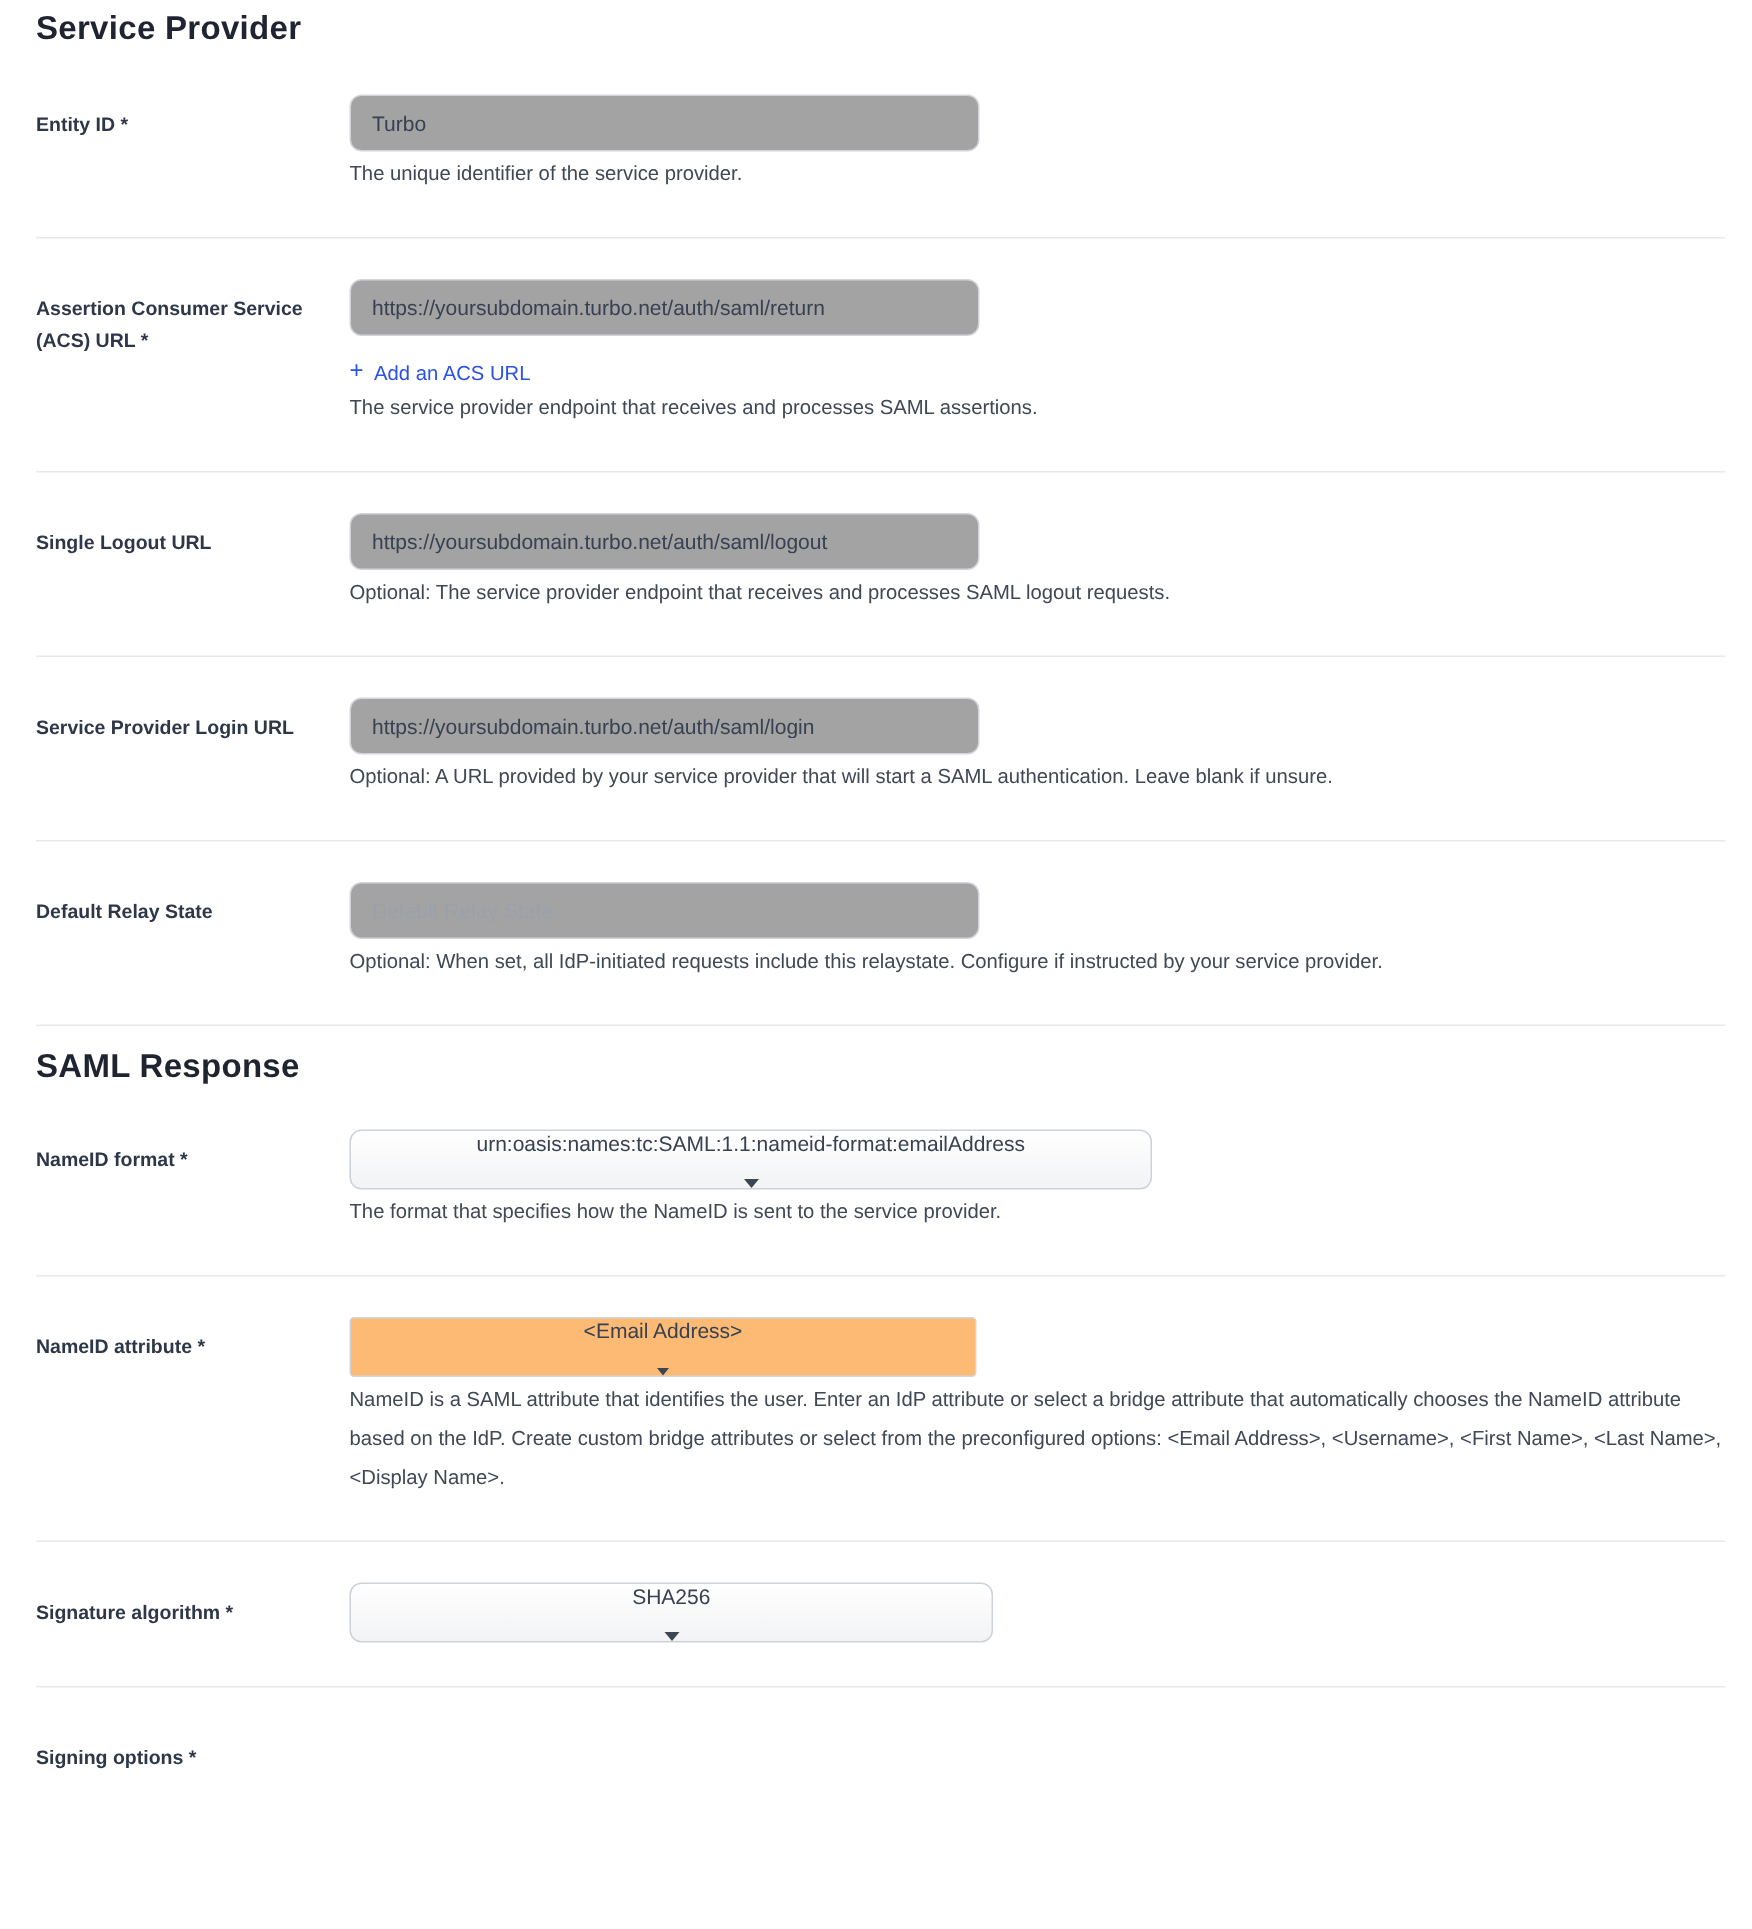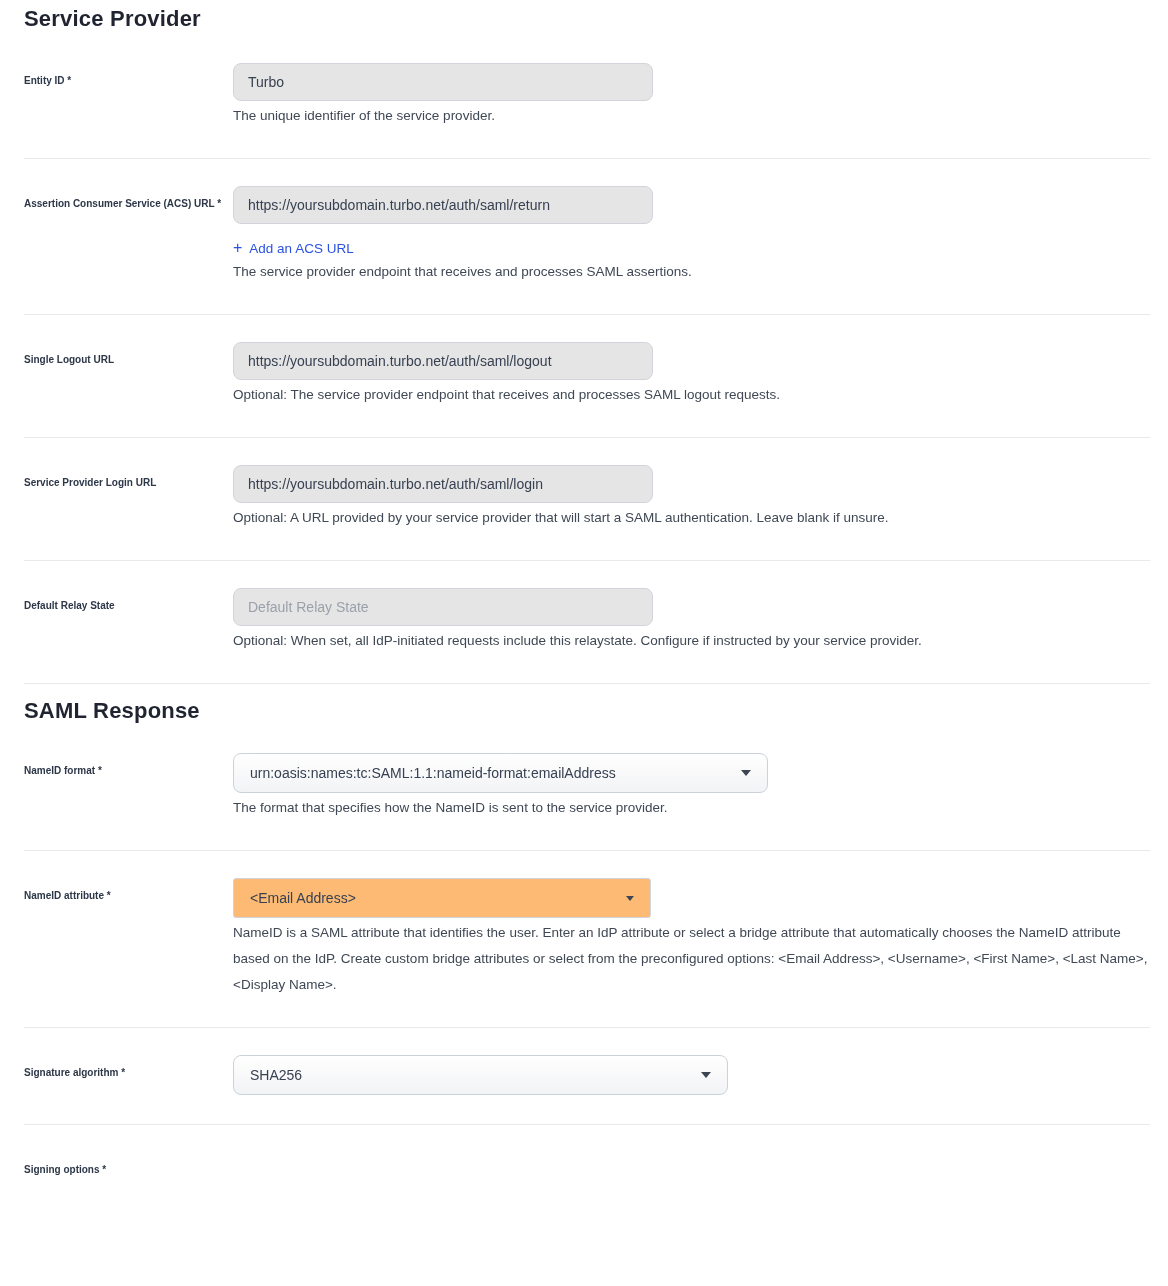--- a/index.html
+++ b/index.html
@@ -31,36 +31,36 @@
   .form-row {
     display: flex;
     align-items: flex-start;
     padding: 27px 0 29px 0;
   }
   .form-row.bordered { border-bottom: 1px solid var(--divider); }
   .label-col {
     width: 209px;
     flex: 0 0 209px;
     padding-top: 10px;
-    font-size: 10px;
+    font-size: 13px;
     font-weight: 700;
     color: var(--label-color);
     line-height: 1.6;
   }
   .control-col { flex: 1 1 auto; }
   .text-input {
     height: 38px;
     width: 420px;
     border: 1px solid var(--border-input);
     border-radius: 8px;
     padding: 0 14px;
     font-family: "Liberation Sans", sans-serif;
     font-size: 14px;
     color: #374151;
-    background: #e5e5e5;
+    background: #a3a3a3;
     outline: none;
   }
   .text-input::placeholder { color: #9aa1ab; }
   .help-text {
     margin-top: 2px;
     font-size: 13.5px;
     color: var(--help-color);
     line-height: 26px;
     max-width: 917px;
   }
@@ -78,34 +78,35 @@
   .plus-glyph { font-size: 16px; line-height: 1; font-weight: 400; }
   .select-box {
     display: flex;
     align-items: center;
     justify-content: space-between;
     height: 40px;
     padding: 0 16px;
     font-size: 14px;
     color: #374151;
     cursor: pointer;
+    flex-direction: column;
   }
   .select-fancy {
     border: 1px solid #cbd2d9;
     border-radius: 8px;
     background: linear-gradient(#ffffff, #f2f3f5);
   }
   .select-native {
     border: 1px solid var(--border-input);
     border-radius: 3px;
     background: #fdba74;
   }
   .w-535 { width: 535px; }
   .w-418 { width: 418px; }
-  .w-417 { width: 495px; }
+  .w-417 { width: 429px; }
   .caret {
     width: 0; height: 0;
     border-left: 5px solid transparent;
     border-right: 5px solid transparent;
     border-top: 6px solid #3c4652;
   }
   .caret.small {
     border-left-width: 4px;
     border-right-width: 4px;
     border-top-width: 5px;

